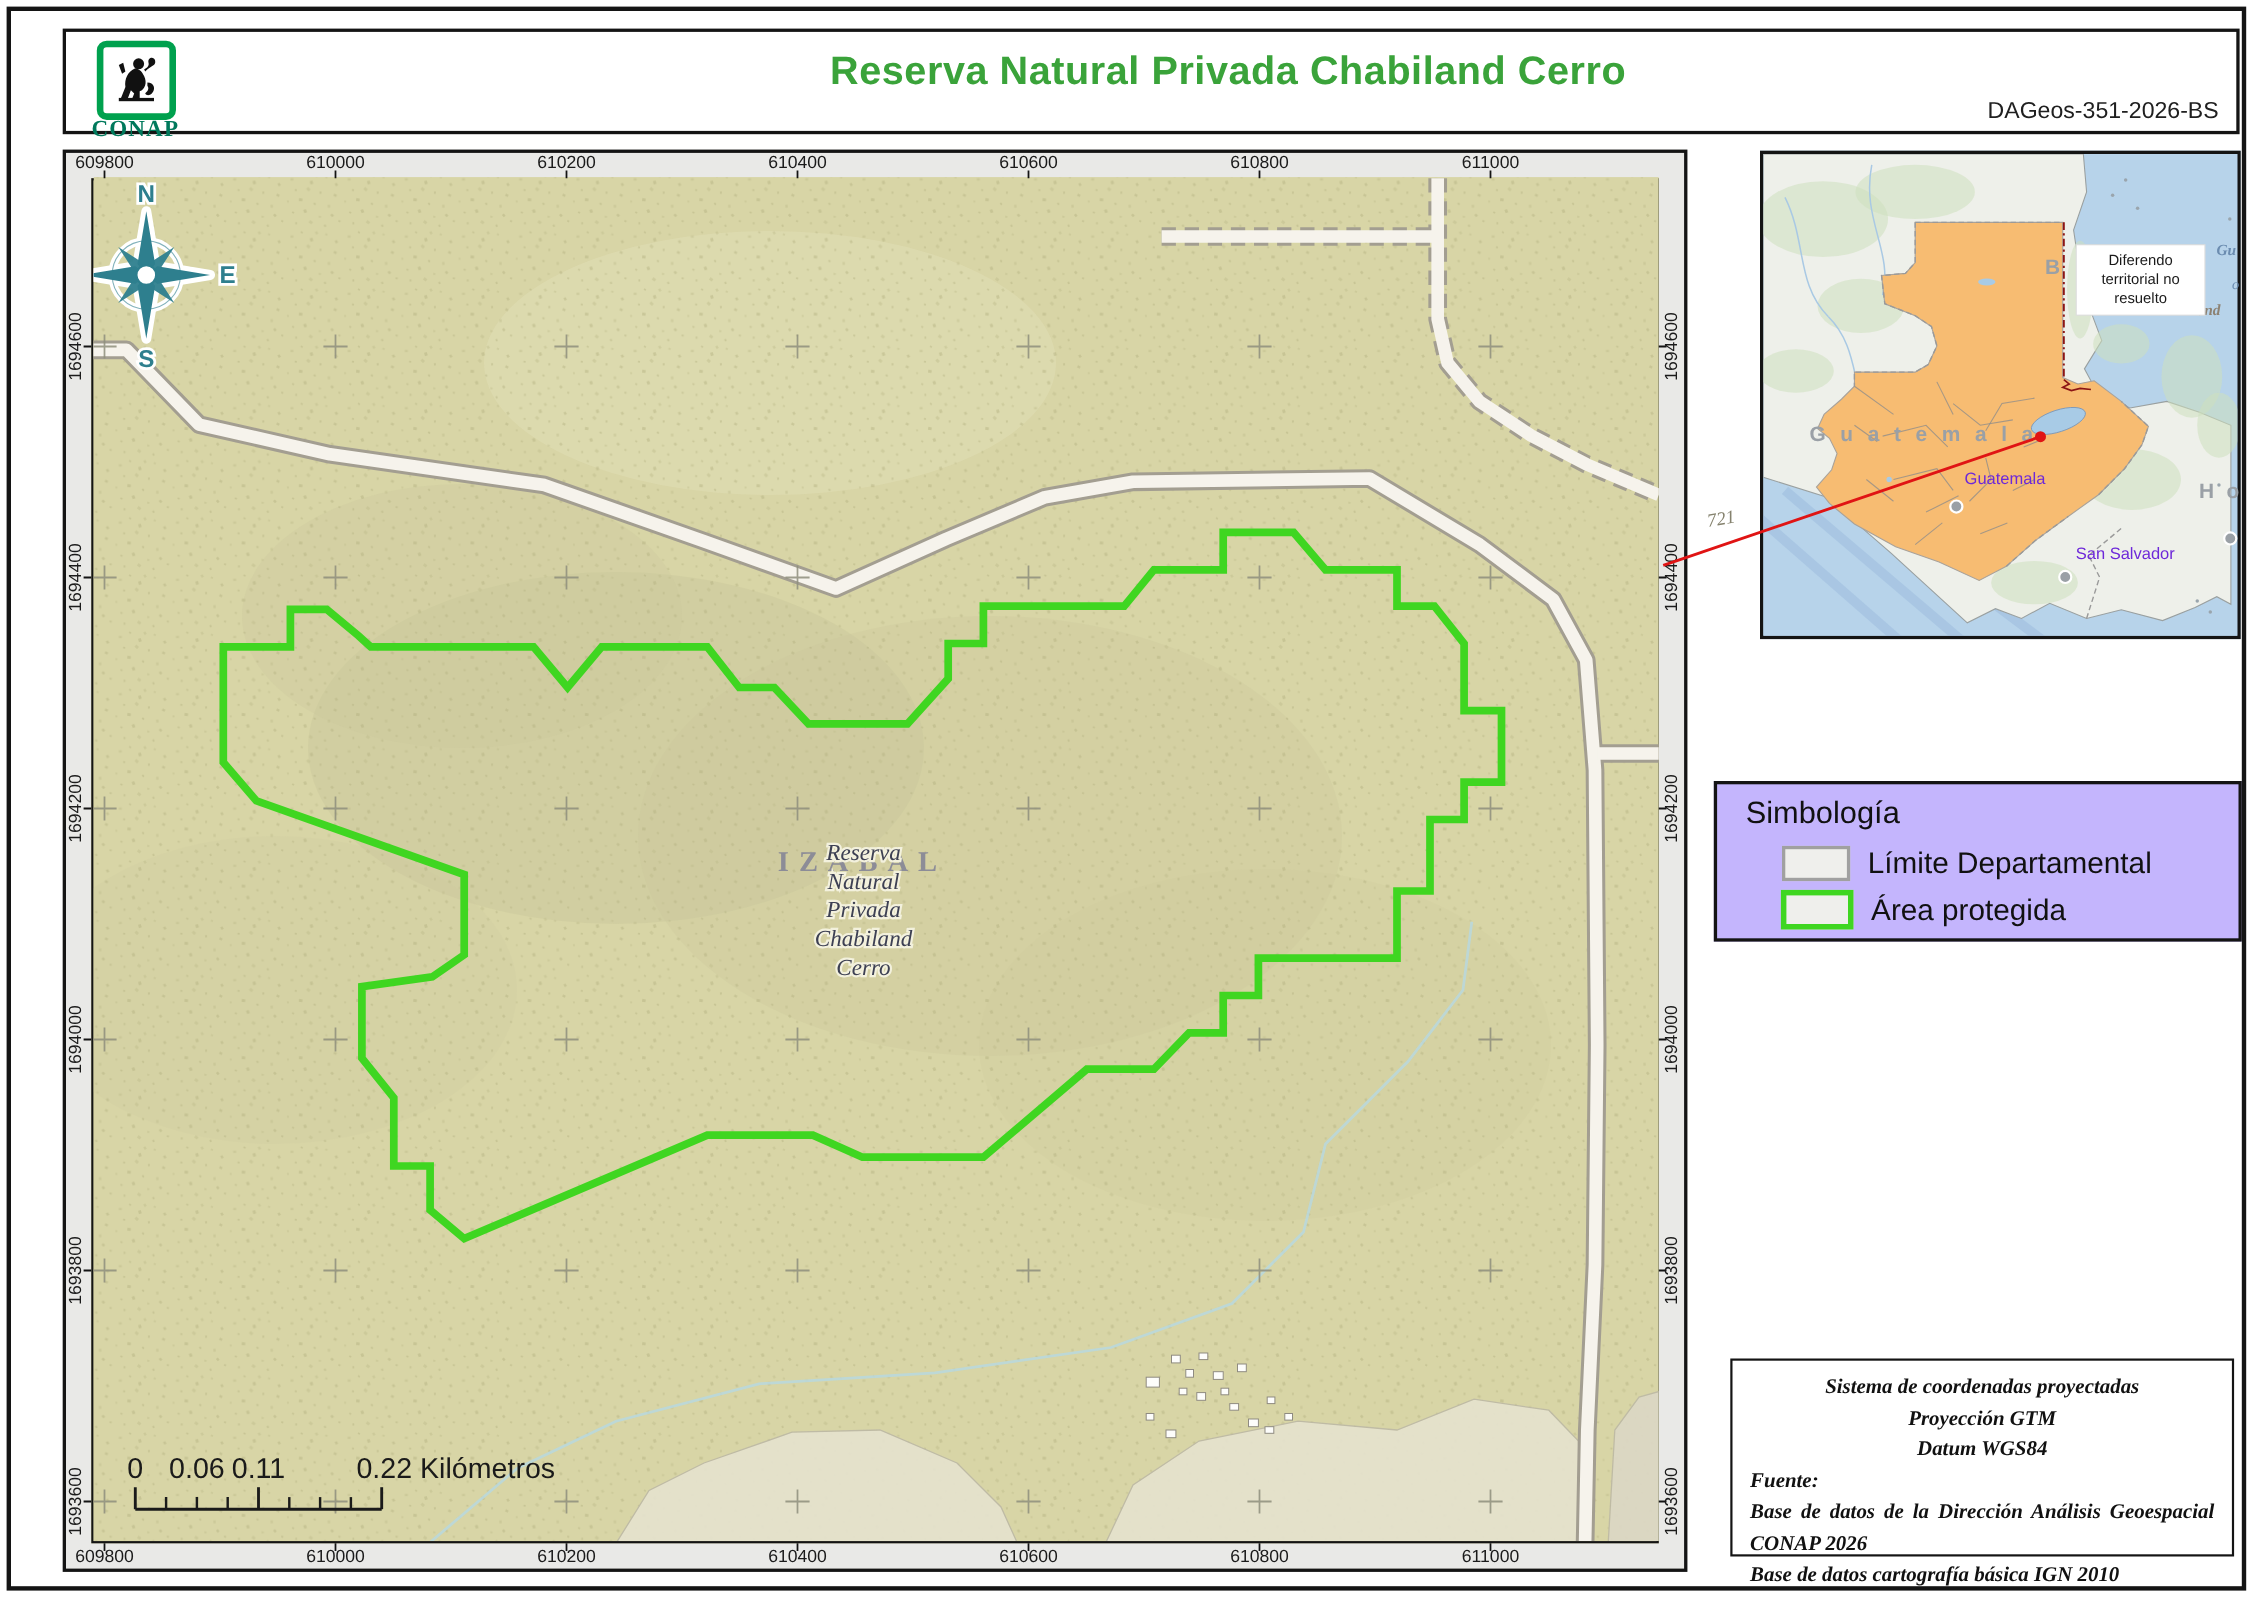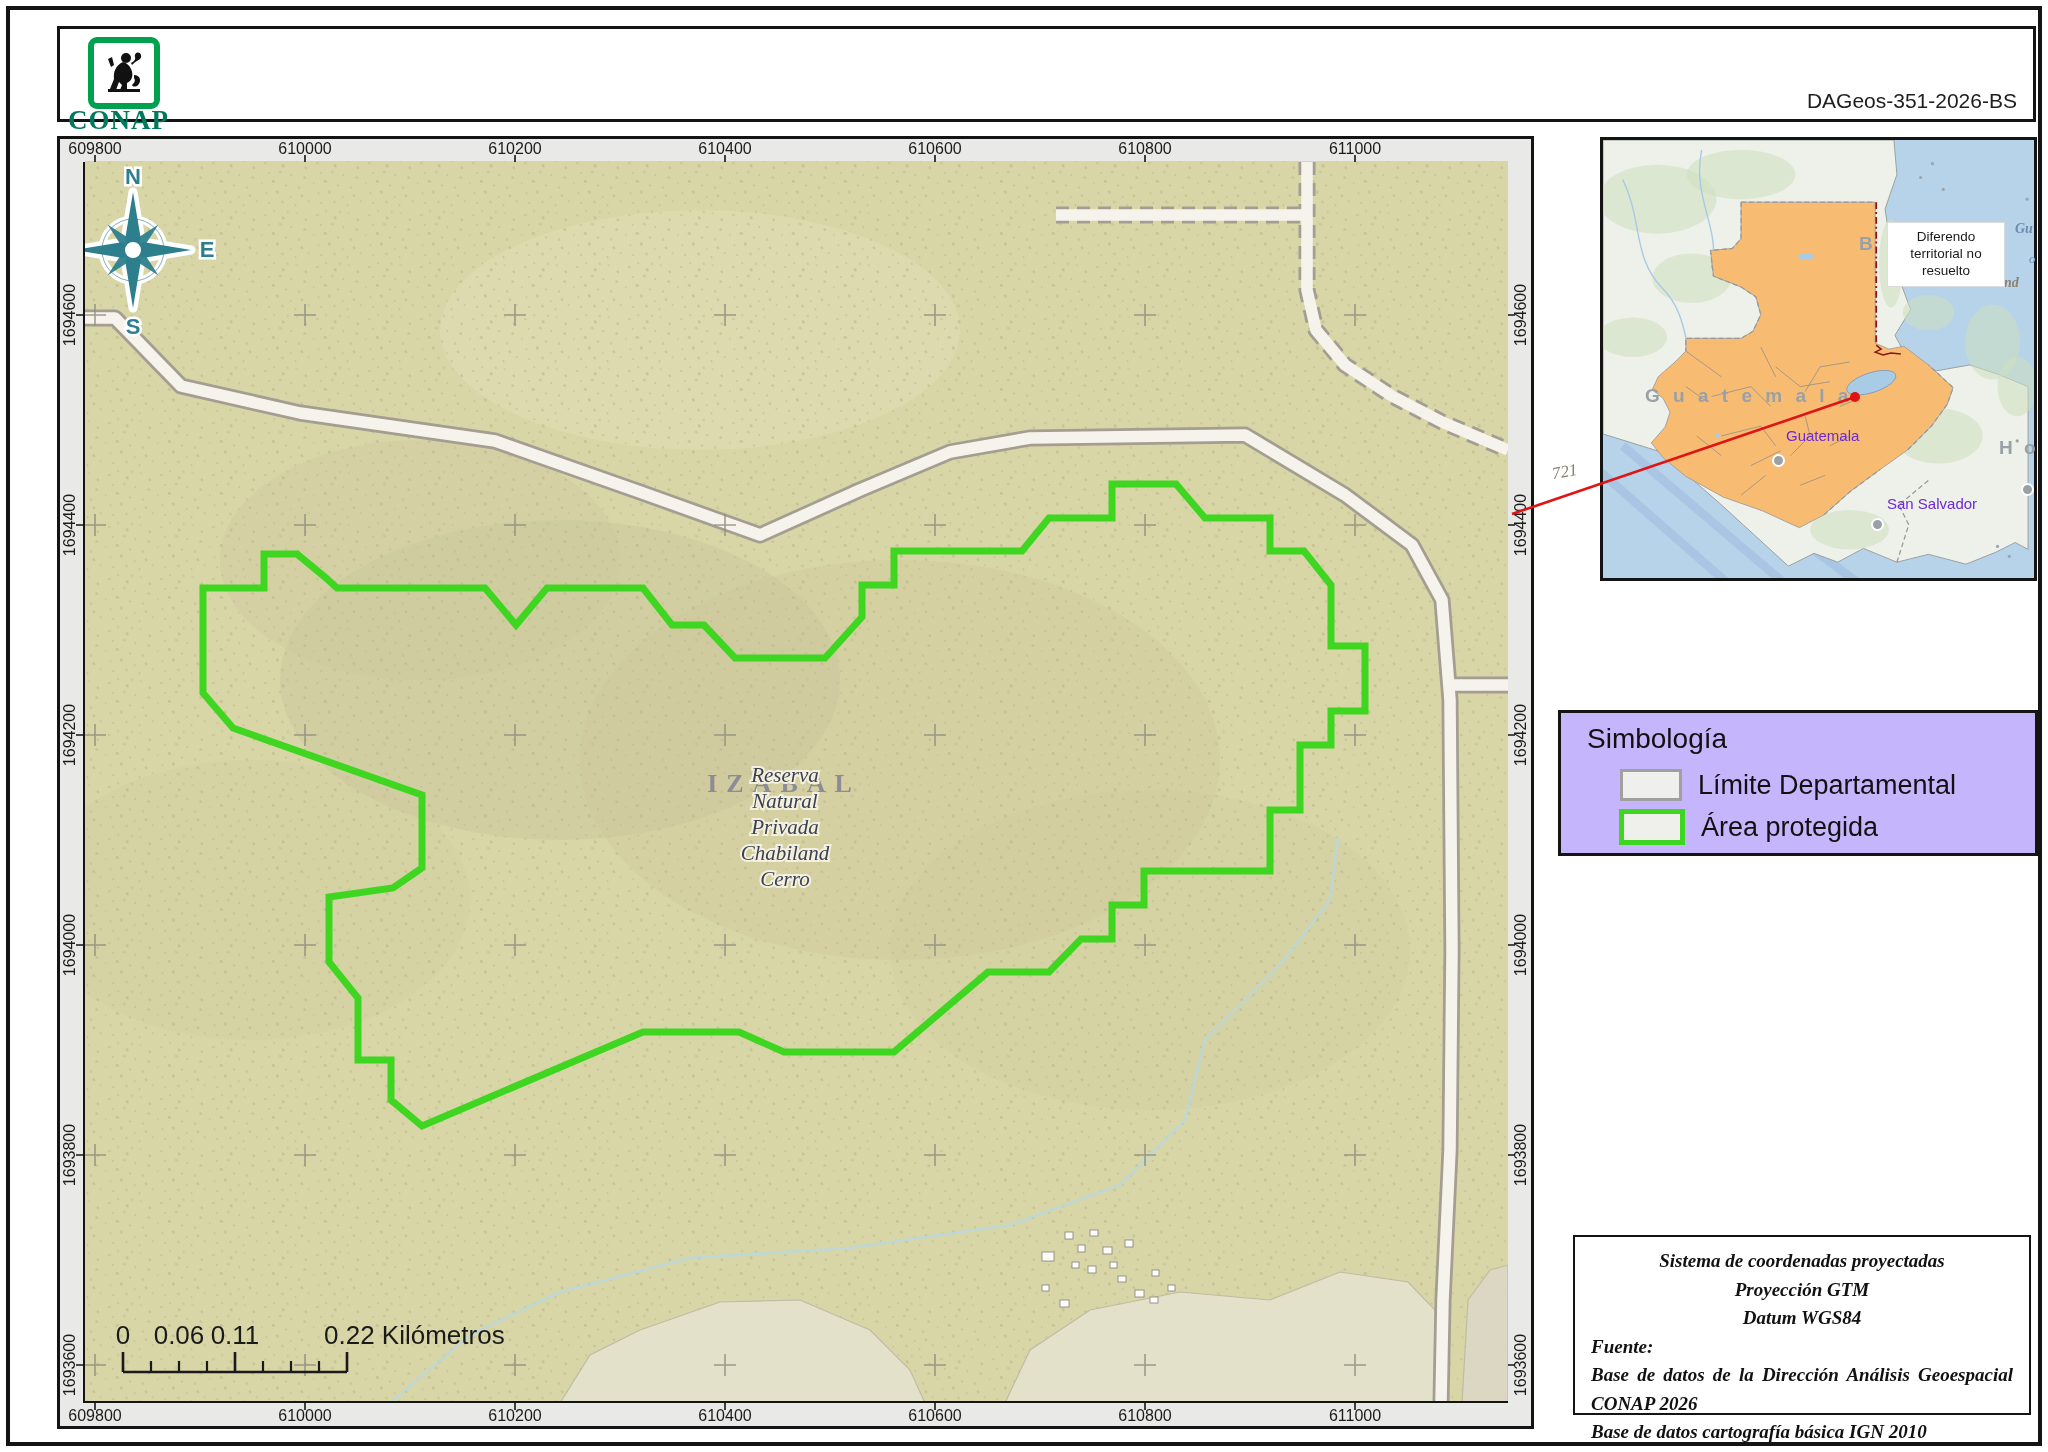--- a/index.html
+++ b/index.html
@@ -3,22 +3,22 @@
 <meta charset="utf-8">
 <style>
   html,body{margin:0;padding:0;background:#ffffff;}
   #stage{position:relative;width:2048px;height:1452px;background:#fff;overflow:hidden;
          font-family:"Liberation Sans",sans-serif;}
   .page-border{position:absolute;left:6px;top:6px;right:6px;bottom:6px;border:4px solid #141414;}
   
   .header{position:absolute;left:57px;top:26px;width:1973px;height:90px;border:3px solid #141414;background:#fff;}
   .logo{position:absolute;left:28px;top:8px;width:60px;height:60px;border:6px solid #00a14e;border-radius:9px;background:#fff;}
   .logo svg{position:absolute;left:2px;top:2px;}
-  .logo-text{position:absolute;left:8px;top:76px;width:110px;text-align:left;font-family:"Liberation Serif",serif;
-             font-weight:bold;font-size:27px;letter-spacing:1px;color:#00795c;}
+  .logo-text{position:absolute;left:8px;top:76px;width:110px;text-align:center;font-family:"Liberation Serif",serif;
+             font-weight:bold;font-size:21px;letter-spacing:1px;color:#00795c;}
   .title{position:absolute;left:220px;right:80px;top:14px;text-align:center;font-size:36px;font-weight:600;
          color:#3aa33a;letter-spacing:.5px;}
   .doc-id{position:absolute;right:16px;bottom:6px;font-size:21px;color:#202020;}
   
   .map-frame{position:absolute;left:57px;top:136px;width:1471px;height:1287px;border:3px solid #141414;background:#e9e9e7;}
   .map-inner{position:absolute;left:23px;top:23px;right:23px;bottom:23px;border:2px solid #141414;background:#d8d5a6;overflow:hidden;}
   #map-svg{position:absolute;left:85px;top:161px;width:1423px;height:1240px;}
   .axis-label{position:absolute;font-size:16px;color:#1b1b1b;white-space:nowrap;transform:translate(-50%,-50%);}
   .axis-label.v{transform:translate(-50%,-50%) rotate(-90deg);}
   #ticks-svg,#overlay-svg{position:absolute;left:0;top:0;width:2048px;height:1452px;pointer-events:none;}
@@ -60,20 +60,21 @@
           <circle cx="30" cy="13" r="5"></circle>
           <path d="M27 17 C20 20 17 27 18 34 L14 44 L20 45 L23 37 L26 40 L24 45 L31 46 L31 38 C36 36 38 30 35 24 C33 20 31 18 27 17 Z"></path>
           <path d="M12 14 L16 12 L18 20 L15 22 Z"></path>
           <path d="M36 20 C42 14 46 15 45 10 C44 6 38 7 39 12 C40 15 37 17 35 18 Z"></path>
           <path d="M38 30 C44 30 46 36 42 40 C40 42 37 42 36 40 C38 38 40 36 38 33 Z"></path>
           <rect x="12" y="44" width="32" height="3"></rect>
         </g>
       </svg>
     </div>
     <div class="logo-text">CONAP</div>
+    <div class="title">Reserva Natural Privada Chabiland Cerro</div>
     <div class="doc-id">DAGeos-351-2026-BS</div>
   </div>
 
   <div class="map-frame">
     <div class="map-inner"></div>
   </div>
   <svg id="map-svg" viewBox="85 161 1423 1240" preserveAspectRatio="none">
       <defs>
         <pattern id="speck" width="52" height="52" patternUnits="userSpaceOnUse">
           <rect x="4" y="6" width="2.72" height="2.21" fill="#bdba8a" opacity="0.8" transform="rotate(0 4 6)"></rect>

